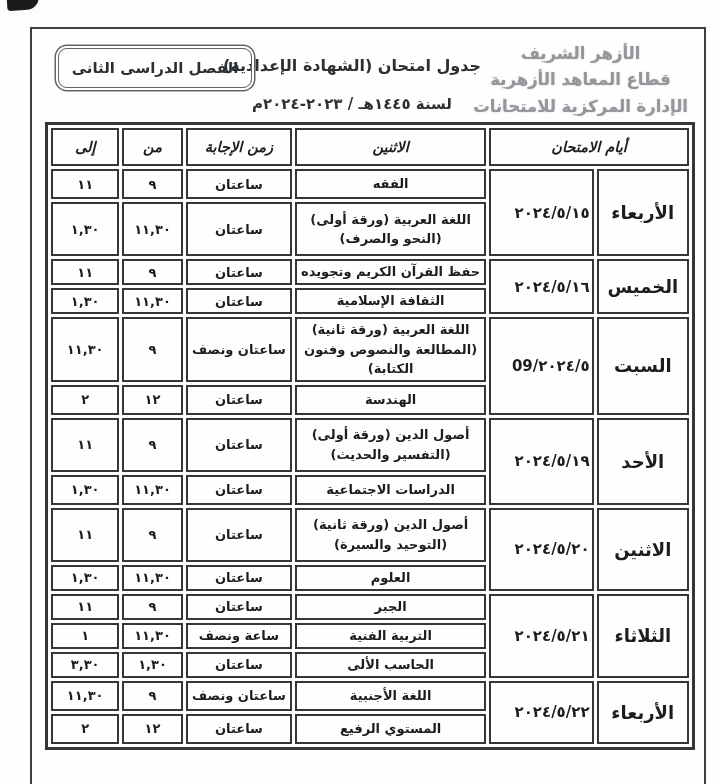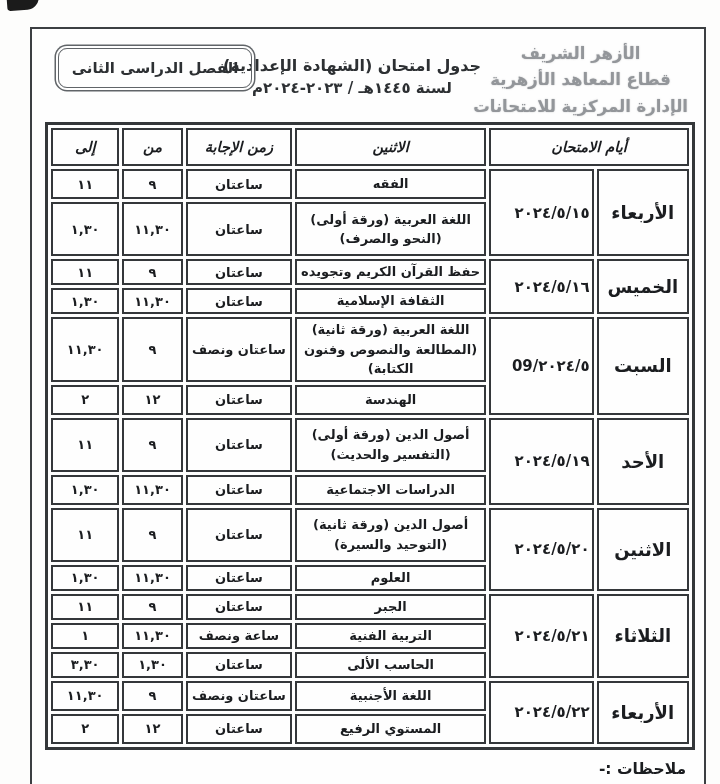--- a/index.html
+++ b/index.html
@@ -22,21 +22,21 @@
     position:absolute;top:12px;right:16px;text-align:center;
     color:#93969a;font-weight:bold;font-size:16.5px;line-height:1.6;
     text-shadow:0 0 1.5px rgba(150,152,155,.65);
     letter-spacing:.5px;white-space:pre-line;
   }
   .title{
     position:absolute;top:27px;left:170px;width:300px;text-align:center;
     color:#2d3033;font-weight:bold;
   }
   .title .t1{font-size:16px;letter-spacing:-.3px;}
-  .title .t2{font-size:15px;margin-top:4px;}
+  .title .t2{font-size:15px;margin-top:20px;}
   .badge{
     position:absolute;top:19px;left:13px;width:192px;height:38px;
     border:1.5px solid #606468;border-radius:9px;
     box-shadow:0 0 0 2px #fff,0 0 0 3.5px #606468;
     display:flex;align-items:center;justify-content:center;
     font-size:15px;font-weight:bold;color:#2d3033;margin-left:13px;
   }
   
   table.schedule{
     margin:93px 9px 0 auto;width:650px;table-layout:fixed;
@@ -207,18 +207,14 @@
     </tr>
     <tr class="row-m">
       <td class="subject-cell">المستوي الرفيع</td>
       <td>ساعتان</td>
       <td>١٢</td>
       <td>٢</td>
     </tr>
   </tbody>
     </table>
 
-  <div class="notes">
-    <div class="notes-title">ملاحظات :-</div>
-
-  </div>
 
 </div>
 
 </body></html>

